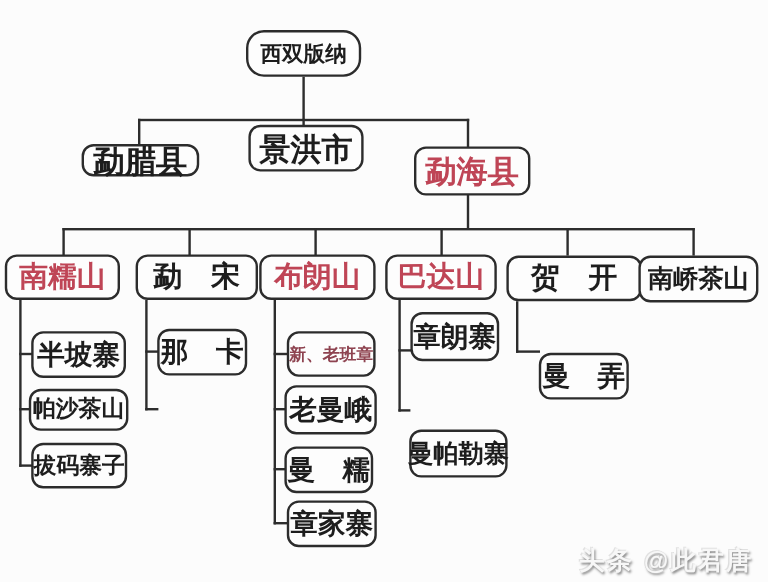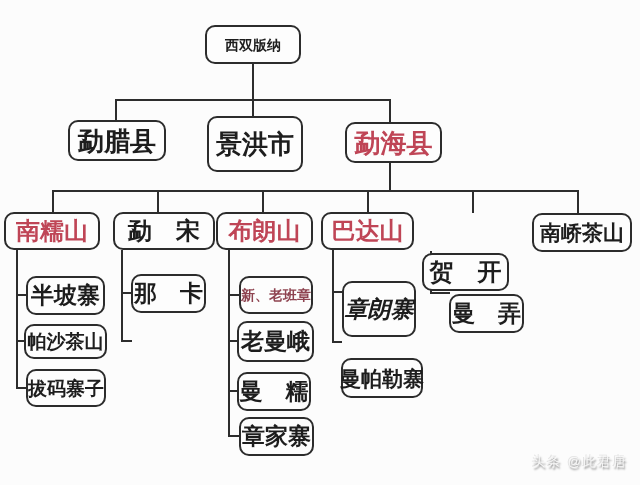--- a/index.html
+++ b/index.html
@@ -8,28 +8,28 @@
     background:#fcfcfc;
     font-family:"Liberation Sans","DejaVu Sans",sans-serif;
   }
   .node{
     position:absolute;box-sizing:border-box;
     border:2px solid #2c2c2c;border-radius:10px;background:#fdfdfd;
     display:flex;align-items:center;justify-content:center;
     color:#1d1d1d;font-weight:600;white-space:nowrap;
     line-height:1;
   }
-  .fs22{font-size:14px;} .fs26{font-size:26px;} .fs24{font-size:24px;}
+  .fs22{font-size:18px;border-radius:15px;} .fs26{font-size:26px;} .fs24{font-size:24px;}
   .fs23{font-size:23px;} .fs21{font-size:21px;} .fs19{font-size:19px;}
   .fs18{font-size:21px;margin-top:36px;} .fs14{font-size:14px;}
   .line{position:absolute;background:#2d2d2d;}
   .v{width:2px;} .h{height:2px;}
   .watermark{
     position:absolute;right:12px;top:453px;
-    font-size:13px;font-weight:400;letter-spacing:2px;
+    font-size:21px;font-weight:700;letter-spacing:2px;
     color:#f7f7f7;
     text-shadow:1px 2px 2px #8a8a8a,-1px -1px 0 #e2e2e2;
   }
 </style>
 </head>
 <body>
 
 <div class="canvas">
 
   <div class="line v" style="left:252px;top:64px;height:36px;"></div>
@@ -64,42 +64,42 @@
 
   <div class="line v" style="left:332px;top:250px;height:93px;"></div>
   <div class="line h" style="left:332px;top:291px;width:11px;"></div>
   <div class="line h" style="left:332px;top:341px;width:10px;"></div>
 
   <div class="line v" style="left:430px;top:251px;height:43px;"></div>
   <div class="line h" style="left:430px;top:292px;width:20px;"></div>
 
   <div class="node fs22" style="left:205px;top:25px;width:96px;height:39px;">西双版纳</div>
 
-  <div class="node fs26" style="left:68px;top:120px;width:98px;height:41px;text-align:right;">勐腊县</div>
-  <div class="node fs26" style="left:207px;top:116px;width:96px;height:56px;">景洪市</div>
+  <div class="node fs26" style="left:68px;top:120px;width:98px;height:27px;text-align:right;">勐腊县</div>
+  <div class="node fs26" style="left:207px;top:104px;width:96px;height:39px;">景洪市</div>
   <div class="node fs26" style="left: 345px; top: 122px; width: 97px; height: 41px; color: rgb(191, 69, 86);">勐海县</div>
 
   <div class="node fs24" style="left: 4px; top: 212px; width: 96px; height: 38px; color: rgb(191, 69, 86);">南糯山</div>
   <div class="node fs24" style="left:113px;top:212px;width:102px;height:38px;">勐　宋</div>
   <div class="node fs24" style="left: 216px; top: 212px; width: 97px; height: 38px; color: rgb(191, 69, 86);">布朗山</div>
   <div class="node fs24" style="left: 321px; top: 212px; width: 93px; height: 38px; color: rgb(191, 69, 86);">巴达山</div>
-  <div class="node fs24" style="left:422px;top:213px;width:87px;height:38px;margin-top:40px;">贺　开</div>
+  <div class="node fs24" style="left:422px;top:213px;width:113px;height:38px;">贺　开</div>
   <div class="node fs21" style="left:532px;top:213px;width:100px;height:39px;">南峤茶山</div>
 
   <div class="node fs23" style="left:26px;top:276px;width:79px;height:39px;">半坡寨</div>
   <div class="node fs19" style="left:24px;top:324px;width:83px;height:35px;">帕沙茶山</div>
   <div class="node fs19" style="left:26px;top:369px;width:80px;height:38px;">拔码寨子</div>
 
   <div class="node fs23" style="left:131px;top:274px;width:75px;height:39px;">那　卡</div>
 
   <div class="node fs14" style="left: 239px; top: 276px; width: 74px; height: 38px; color: rgb(142, 67, 80);">新、老班章</div>
   <div class="node fs23" style="left:237px;top:321px;width:77px;height:41px;">老曼峨</div>
   <div class="node fs23" style="left:237px;top:372px;width:74px;height:39px;">曼　糯</div>
   <div class="node fs23" style="left:239px;top:417px;width:75px;height:39px;">章家寨</div>
 
-  <div class="node fs23" style="left:342px;top:281px;width:74px;height:56px;font-style:italic;">章朗寨</div>
+  <div class="node fs23" style="left:342px;top:260px;width:74px;height:41px;">章朗寨</div>
   <div class="node fs18" style="left:341px;top:322px;width:82px;height:40px;">曼帕勒寨</div>
 
   <div class="node fs23" style="left:449px;top:274px;width:75px;height:39px;margin-top:20px;">曼　弄</div>
 
   <div class="watermark">头条 @此君唐</div>
 
 </div>
 
 </body></html>

